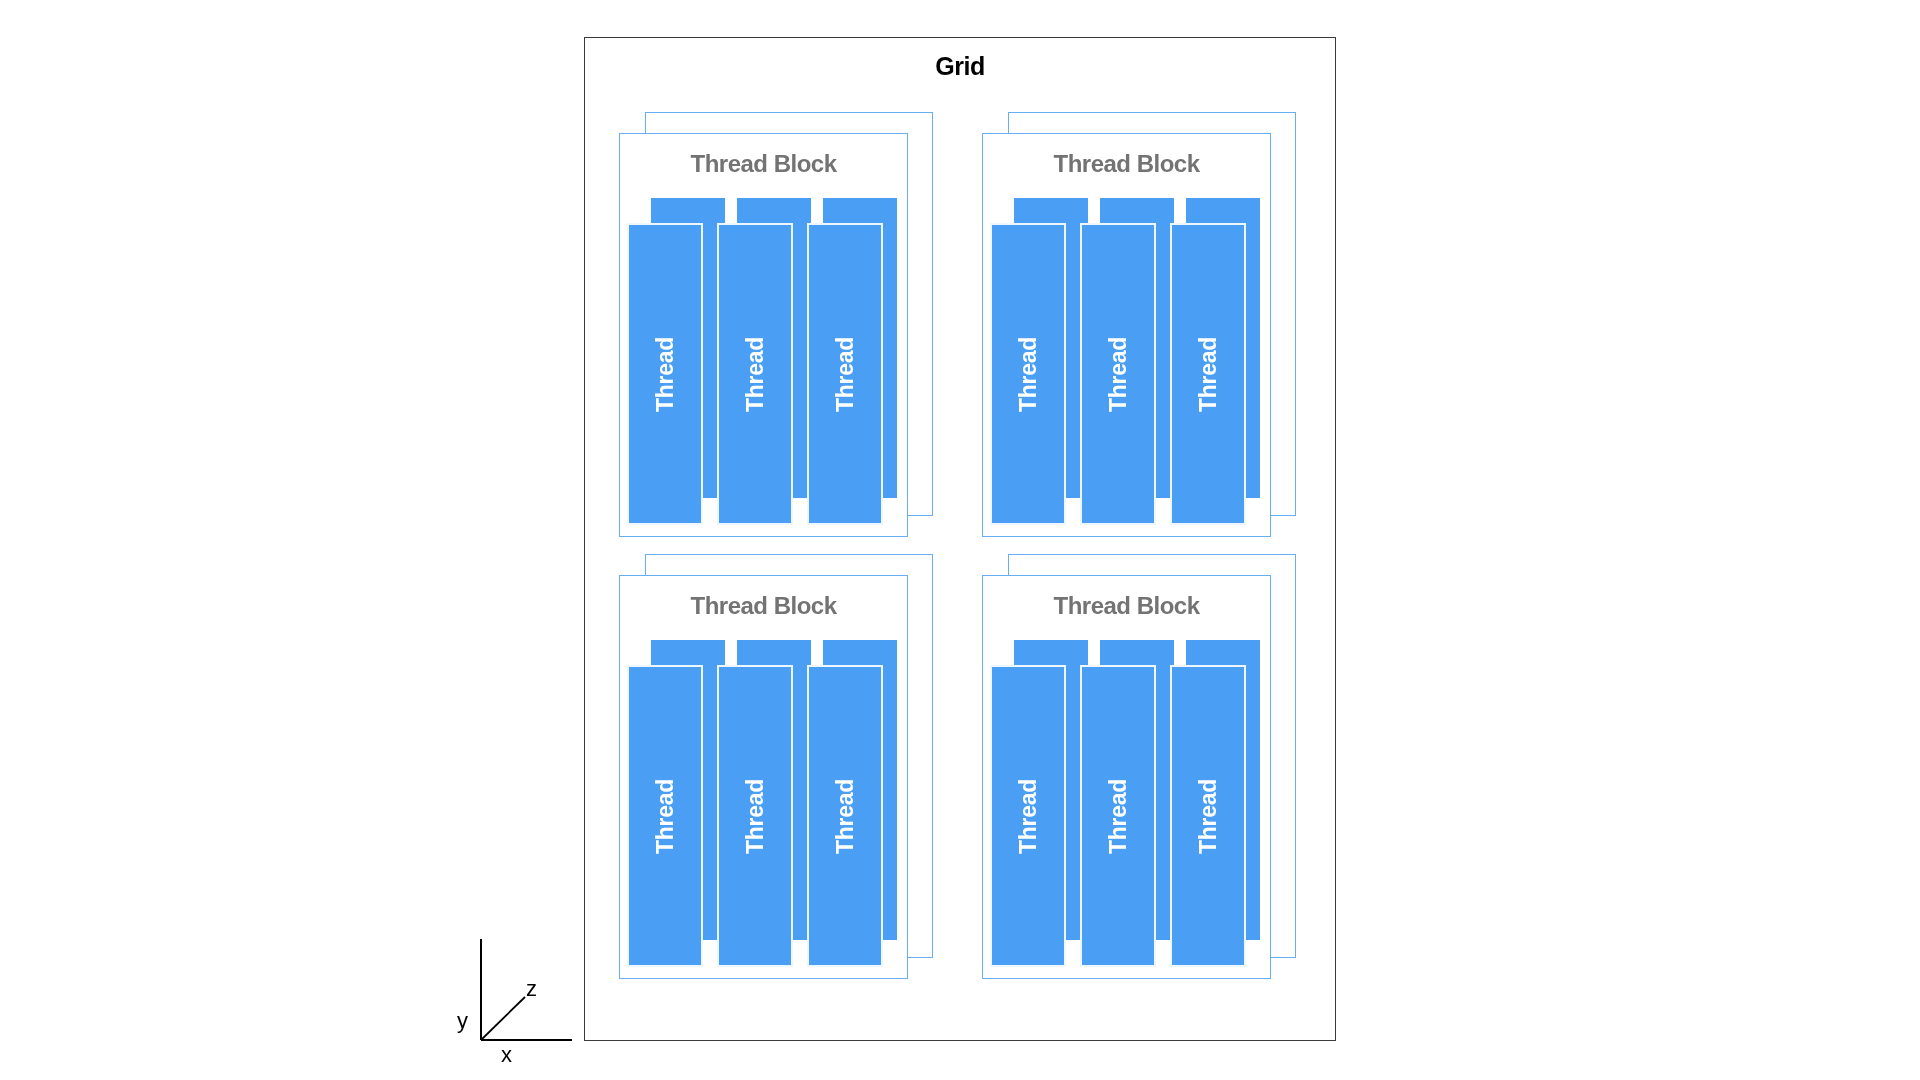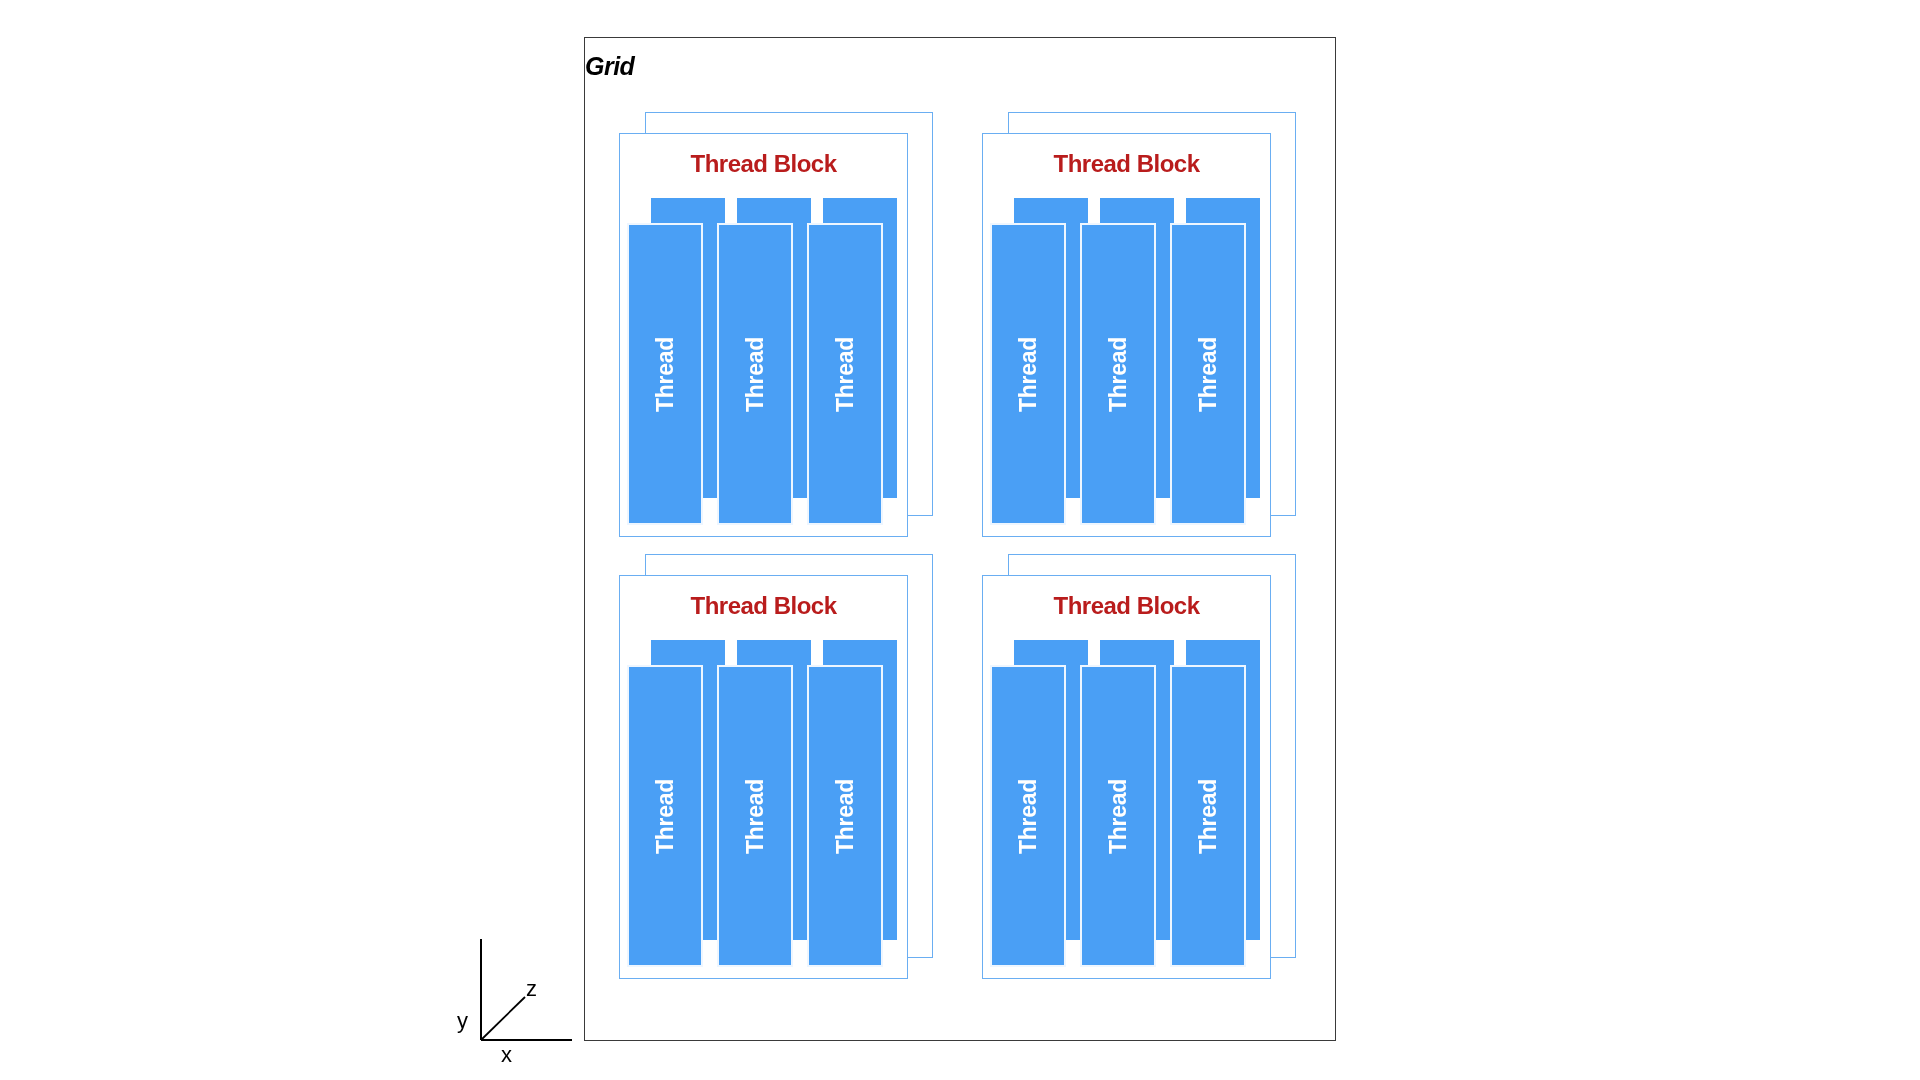--- a/index.html
+++ b/index.html
@@ -1,22 +1,22 @@
 <!DOCTYPE html>
 <html><head>
   <meta charset="utf-8">
   <style>
     html, body { margin: 0; padding: 0; background: #ffffff; }
     body { width: 1920px; height: 1080px; position: relative; overflow: hidden; font-family: "Liberation Sans", sans-serif; }
     .grid-box { position: absolute; left: 584px; top: 37px; width: 752px; height: 1004px; border: 1.5px solid #3a3a3a; box-sizing: border-box; }
-    .grid-title { position: absolute; left: 0; width: 100%; top: 14px; font-size: 25px; font-weight: bold; color: #000; letter-spacing: -0.5px; font-style: italic; }
+    .grid-title { position: absolute; left: 0; width: 100%; top: 14px; text-align: center; font-size: 25px; font-weight: bold; color: #000; letter-spacing: -0.5px; }
     .block-group { position: absolute; width: 320px; height: 420px; }
     .block-back { position: absolute; left: 26px; top: 0; width: 288px; height: 404px; border: 1.5px solid #6aaef2; box-sizing: border-box; background: #fff; }
     .block-front { position: absolute; left: 0; top: 21px; width: 289px; height: 404px; border: 1.5px solid #6aaef2; box-sizing: border-box; background: #fff; }
-    .block-title { position: absolute; left: 0; width: 100%; top: 16px; text-align: center; font-size: 24px; font-weight: bold; color: #b91c1c; letter-spacing: -0.5px; }
+    .block-title { position: absolute; left: 0; width: 100%; top: 16px; text-align: center; font-size: 24px; font-weight: bold; color: #737373; letter-spacing: -0.5px; }
     .thread-back { position: absolute; top: 64px; width: 74px; height: 300px; background: #4a9ff5; }
     .thread-front { position: absolute; top: 89px; width: 76px; height: 302px; background: #4a9ff5; border: 2px solid #eef6ff; box-sizing: border-box; display: flex; align-items: center; justify-content: center; }
     .thread-label { transform: rotate(-90deg); color: #ffffff; font-size: 23px; font-weight: bold; white-space: nowrap; letter-spacing: -0.3px; }
     .axes { position: absolute; left: 440px; top: 920px; width: 160px; height: 150px; }
     .axis-label { position: absolute; font-size: 22px; color: #000; }
   </style>
 </head>
 <body>
 
 <div class="grid-box">

